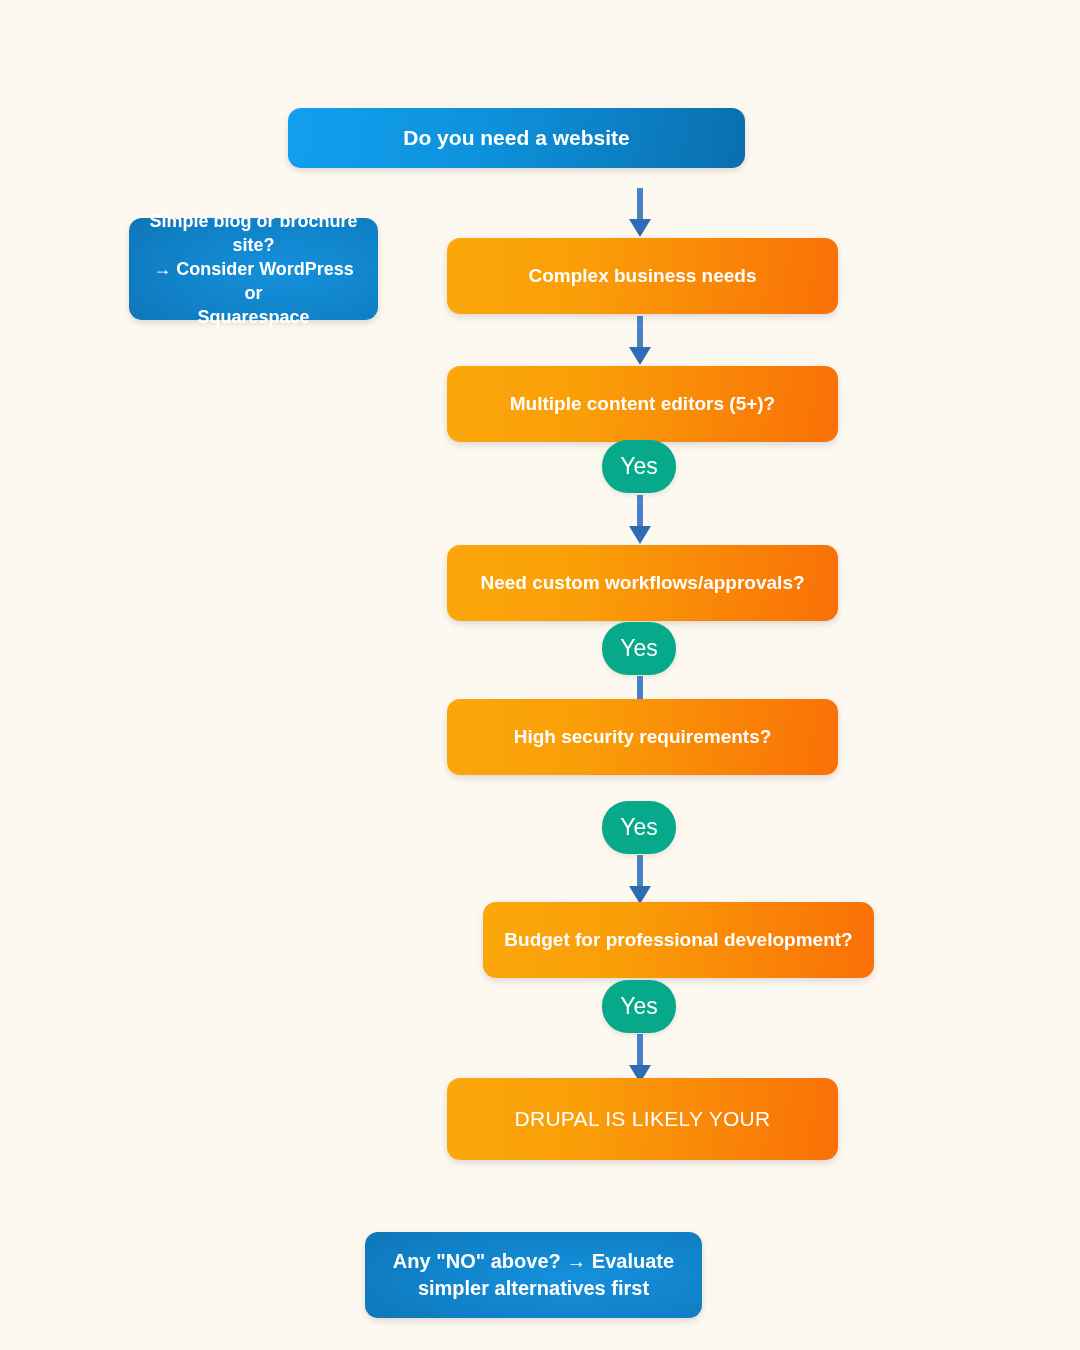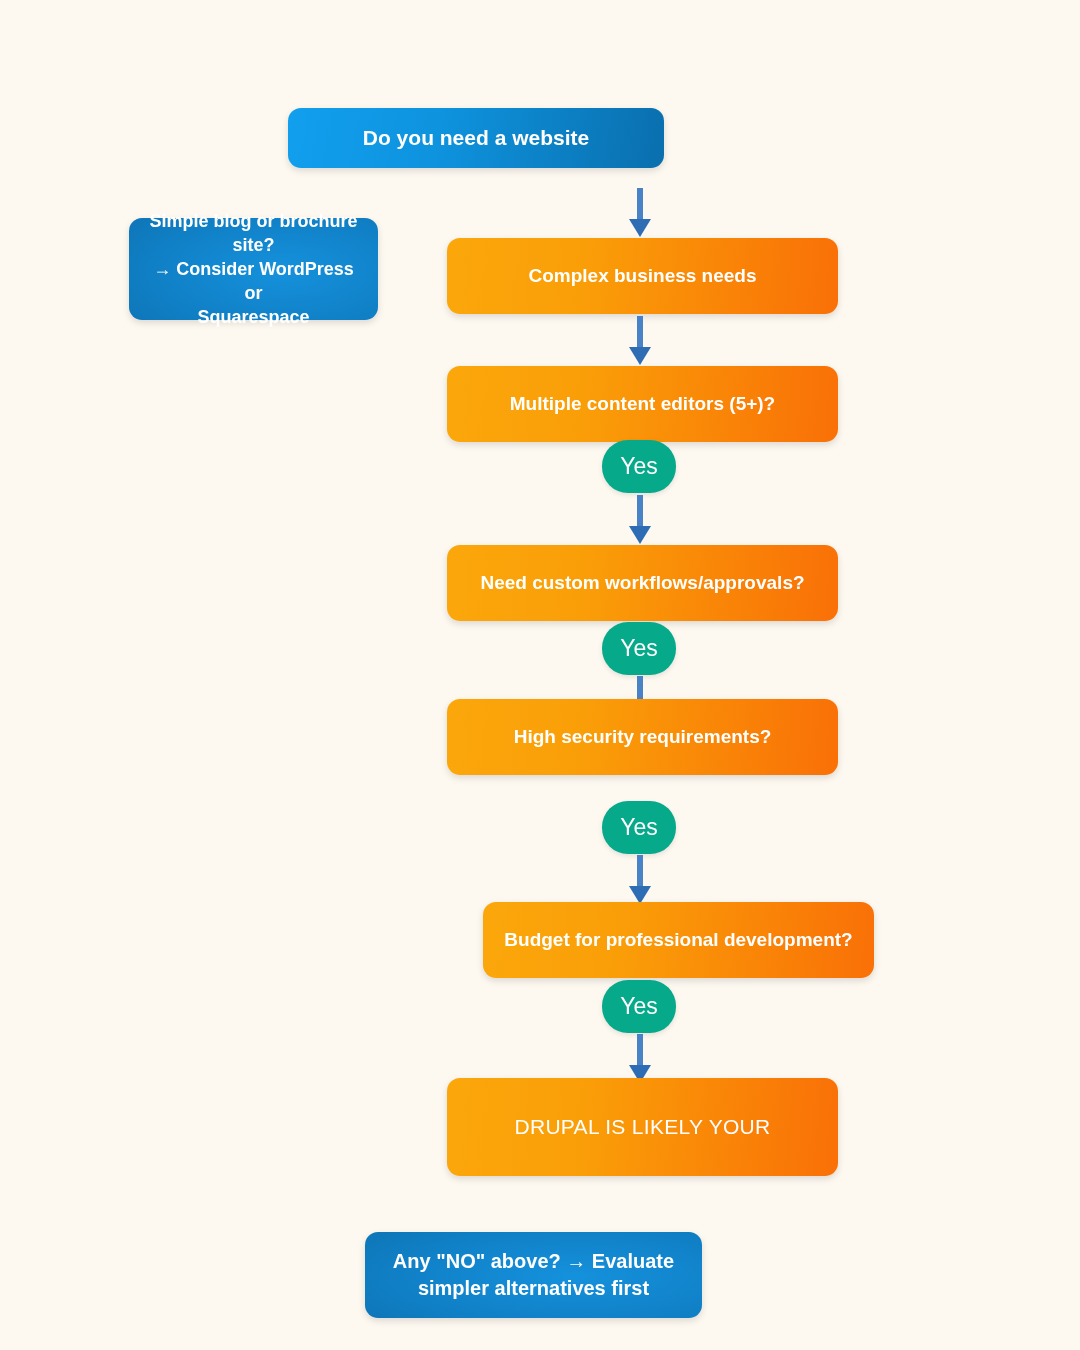--- a/index.html
+++ b/index.html
@@ -30,21 +30,21 @@
     color: #ffffff;
     box-shadow: 0 3px 7px rgba(0,0,0,0.13);
     padding: 6px 18px;
     line-height: 1.28;
   }
 
   
   .node--start {
     left: 288px;
     top: 108px;
-    width: 376px;
+    width: 457px;
     height: 60px;
     background: linear-gradient(100deg, #119FEE 0%, #0E93DE 40%, #0A6FAE 100%);
     font-size: 21px;
     font-weight: bold;
     border-radius: 13px;
   }
 
   
   .node--step {
     left: 447px;
@@ -52,21 +52,21 @@
     height: 76px;
     background: linear-gradient(95deg, #FBA70B 0%, #FA9E08 35%, #F97007 100%);
     font-size: 19px;
     font-weight: bold;
     border-radius: 13px;
   }
 
   .node--result {
     left: 447px;
     width: 391px;
-    height: 98px;
+    height: 82px;
     background: linear-gradient(95deg, #FBA70B 0%, #FA9E08 35%, #F97007 100%);
     font-size: 21px;
     font-weight: normal;
     letter-spacing: 0.3px;
     border-radius: 13px;
   }
 
   
   .node--note {
     background:

